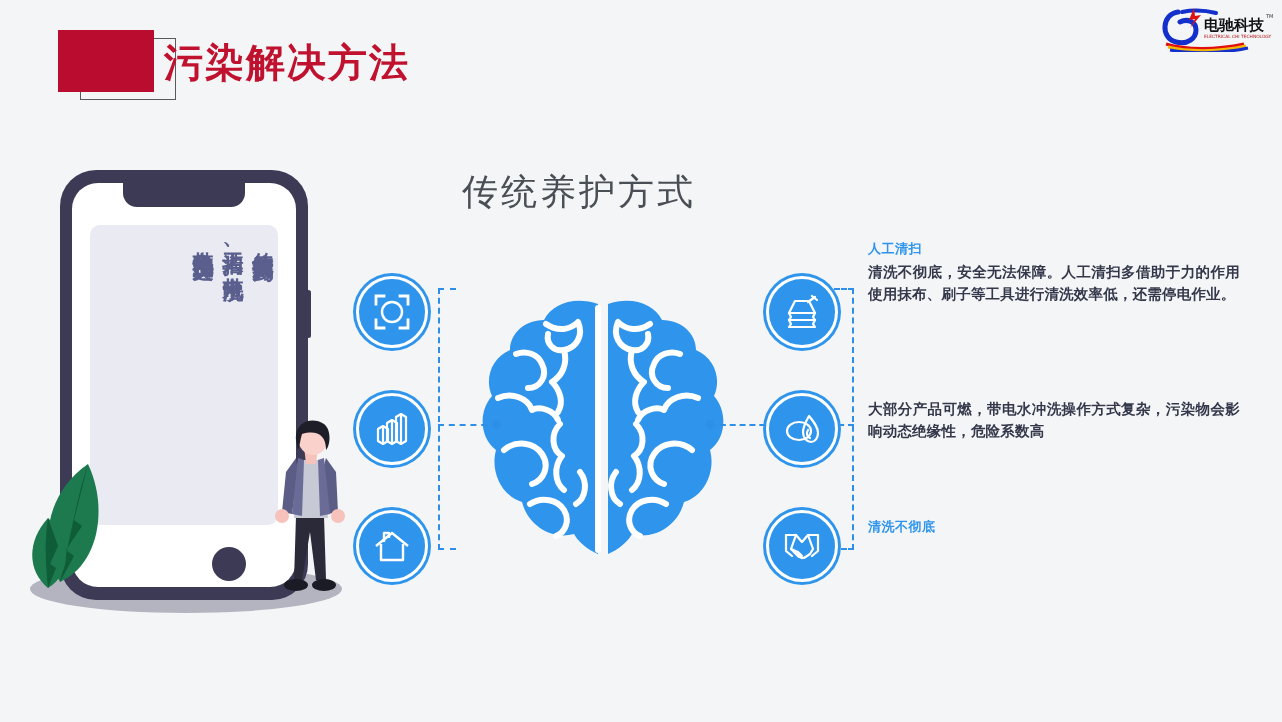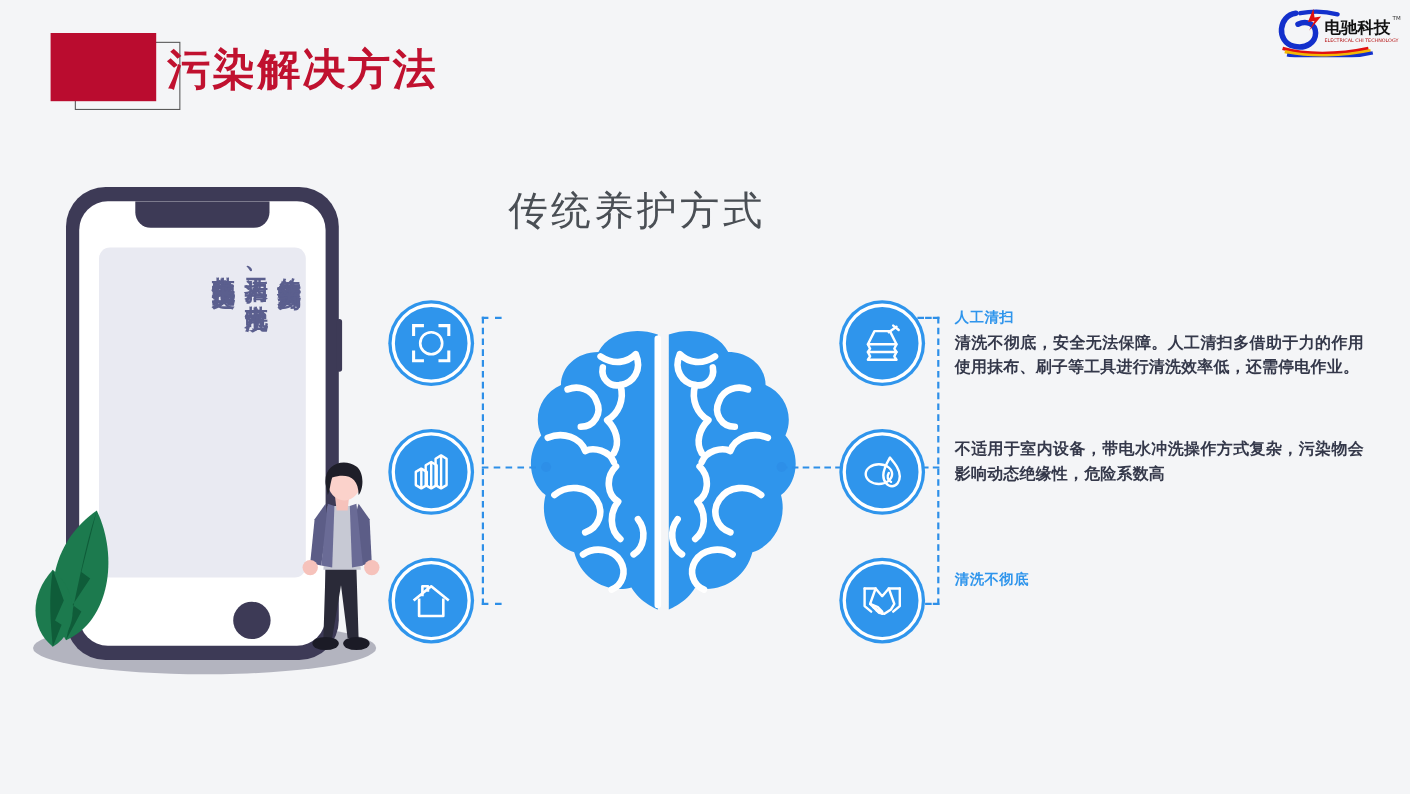--- a/index.html
+++ b/index.html
@@ -5,21 +5,21 @@
   * { box-sizing: border-box; margin:0; padding:0; }
   html, body {
     width: 1282px; height: 722px;
     background: #f4f5f7;
     font-family: "Liberation Sans", "DejaVu Sans", sans-serif;
     overflow: hidden;
   }
   .slide { position: relative; width: 1282px; height: 722px; background: #f4f5f7; }
 
   
-  .title-block { position: absolute; left: 46px; top: 30px; width: 400px; height: 80px; padding-left: 16px; }
+  .title-block { position: absolute; left: 58px; top: 30px; width: 400px; height: 80px; padding-left: 16px; }
   .title-outline {
     position: absolute; left: 22px; top: 8px;
     width: 96px; height: 62px;
     border: 1px solid #5a5a5a; background: transparent;
   }
   .title-rect {
     position: absolute; left: 0px; top: 0px;
     width: 96px; height: 62px;
     background: #ba0c2f;
   }
@@ -124,21 +124,21 @@
   .item { position: absolute; left: 868px; width: 372px; }
   .item-h {
     font-size: 13px; font-weight: 700; color: #2f95ec; margin-bottom: 3px;
     font-family: "DejaVu Sans", "Liberation Sans", sans-serif; letter-spacing: .5px;
   }
   .item-b {
     font-size: 14.5px; font-weight: 700; color: #34384a; line-height: 1.55;
     font-family: Liberation Serif, serif;
     letter-spacing: .2px; text-align: justify;
   }
-  .it1 { top: 240px; margin-top: 40px; }
+  .it1 { top: 240px; }
   .it2 { top: 398px; }
   .it3 { top: 518px; }
 </style>
 </head>
 <body>
 
 <div class="slide">
 
   <div class="title-block">
     <div class="title-outline"></div>
@@ -316,19 +316,19 @@
         <path d="M16 30 L21 33"></path>
       </g>
     </svg>
   </div>
 
   <div class="item it1">
     <div class="item-h">人工清扫</div>
     <div class="item-b">清洗不彻底，安全无法保障。人工清扫多借助于力的作用使用抹布、刷子等工具进行清洗效率低，还需停电作业。</div>
   </div>
   <div class="item it2">
-    <div class="item-b">不适用于室内设备，带电水冲洗操作方式复杂，污染物会影响动态绝缘性，危险系数高</div>
+    <div class="item-b">大部分产品可燃，带电水冲洗操作方式复杂，污染物会影响动态绝缘性，危险系数高</div>
   </div>
   <div class="item it3">
     <div class="item-h">清洗不彻底</div>
   </div>
 
 </div>
 
 </body></html>

